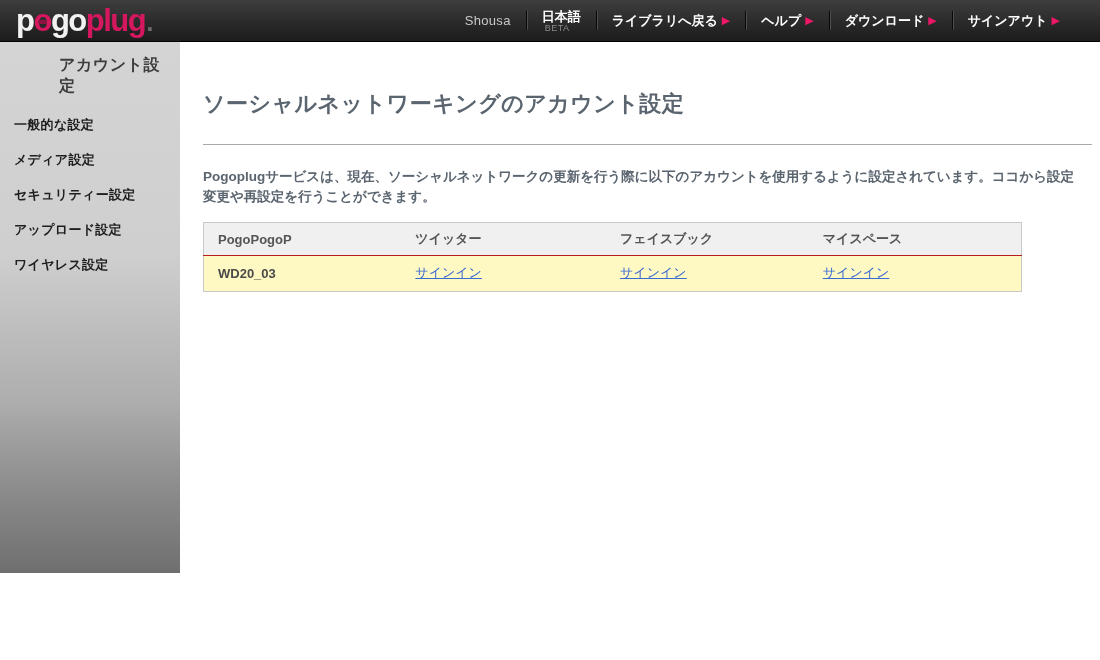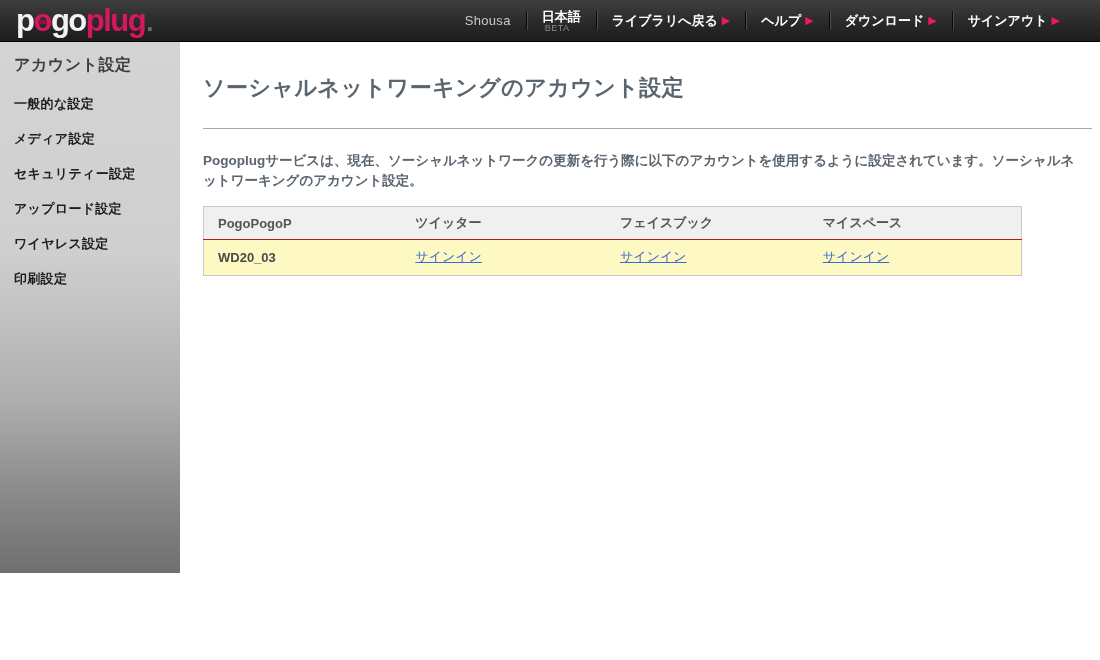--- a/index.html
+++ b/index.html
@@ -26,29 +26,29 @@
   .nav-lang-wrap { display:flex; align-items:flex-start; cursor:pointer;flex-direction:column; }
   .nav-lang { color:#fff; font-weight:bold; font-size:13px; }
   .nav-beta { color:#8b8b8b; font-size:9px; margin-left:3px; margin-top:-3px; letter-spacing:.5px; }
   .nav-link { display:flex; align-items:center; color:#fff; font-weight:bold; font-size:13px;
     cursor:pointer; white-space:nowrap; }
   .nav-arrow { color:#ee1667; font-size:11px; margin-left:4px; line-height:1; }
 
   
   .sidebar { position:absolute; top:42px; left:0; width:180px; height:531px;
     background:linear-gradient(180deg,#d4d4d4 0%,#cfcfcf 40%,#adadad 68%,#8a8a8a 85%,#6f6f6f 100%); }
-  .sb-header { padding:13px 16px 11px 14px; font-size:16px; font-weight:bold; color:#3d3d3d; letter-spacing:.5px; }
+  .sb-header { padding:13px 16px 11px 14px; font-size:16px; font-weight:bold; color:#3d3d3d; letter-spacing:.5px;margin-left:45px; }
   .sb-item { padding:8px 0 9px 14px; font-size:13px; font-weight:bold; color:#1e1e1e;
     cursor:pointer; letter-spacing:.3px; }
   .sb-item.selected { background:linear-gradient(100deg,#0e0e0e 0%,#262626 35%,#6f6f6f 75%,#b5b5b5 100%);
     color:#fff; }
 
   
   .main { position:absolute; top:42px; left:203px; width:889px; }
-  .page-title { margin-top:31px; font-size:22px; font-weight:bold; color:#5b656f; letter-spacing:.5px; }
+  .page-title { margin-top:47px; font-size:22px; font-weight:bold; color:#5b656f; letter-spacing:.5px; }
   .title-divider { margin-top:25px; height:0; border-top:1px solid #a9a9a9; width:889px; }
   .description { margin-top:22px; font-size:13.5px; font-weight:bold; color:#5b656f;
     line-height:20px; width:880px; }
 
   table.accounts { margin-top:15px; border-collapse:collapse; width:819px;
     border:1px solid #c9c9c9; }
   table.accounts th { background:#f0f0f0; text-align:left; font-size:13px; font-weight:bold;
     color:#555; padding:7px 0 7px 14px; border-bottom:1px solid #b91c1c; }
   table.accounts td { background:#fef9c3; font-size:13px; padding:8px 0 9px 14px; }
   td.device-cell { padding-left:42px; font-weight:bold; color:#4a4a4a; }
@@ -98,27 +98,26 @@
     </div>
   </div>
 
   <div class="sidebar">
     <div class="sb-header">アカウント設定</div>
     <div class="sb-item">一般的な設定</div>
     <div class="sb-item">メディア設定</div>
     <div class="sb-item">セキュリティー設定</div>
     <div class="sb-item">アップロード設定</div>
     <div class="sb-item">ワイヤレス設定</div>
-    <div class="sb-item">印刷設定</div>
   </div>
 
   <div class="main">
     <div class="page-title">ソーシャルネットワーキングのアカウント設定</div>
     <div class="title-divider"></div>
-    <div class="description">Pogoplugサービスは、現在、ソーシャルネットワークの更新を行う際に以下のアカウントを使用するように設定されています。ソーシャルネットワーキングのアカウント設定。</div>
+    <div class="description">Pogoplugサービスは、現在、ソーシャルネットワークの更新を行う際に以下のアカウントを使用するように設定されています。ココから設定変更や再設定を行うことができます。</div>
 
     <table class="accounts">
       <colgroup>
         <col style="width:198px">
           <col style="width:205px">
           <col style="width:203px">
           <col style="width:213px">
       </colgroup>
       <thead>
         <tr>

